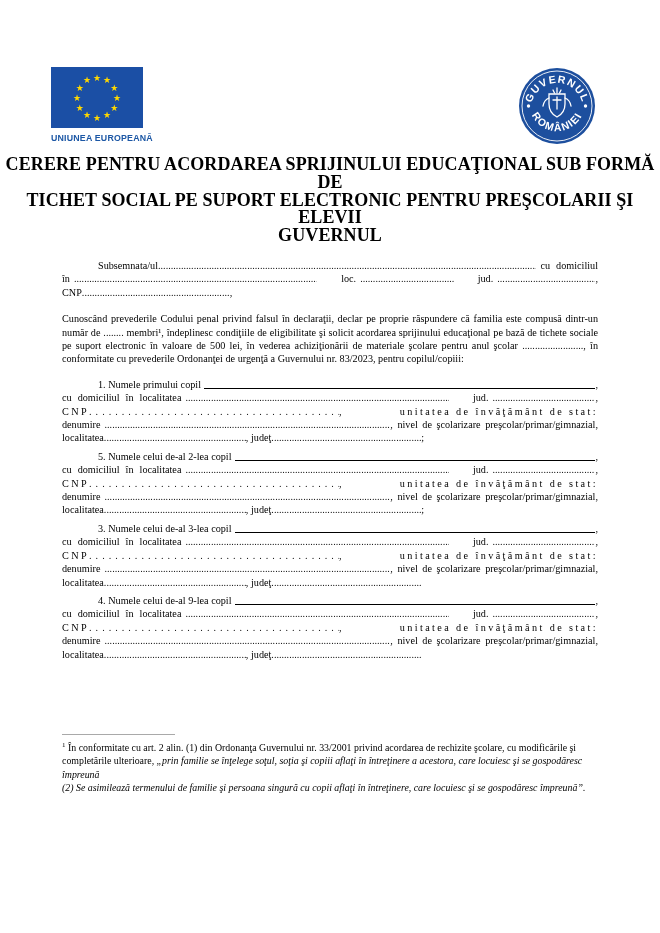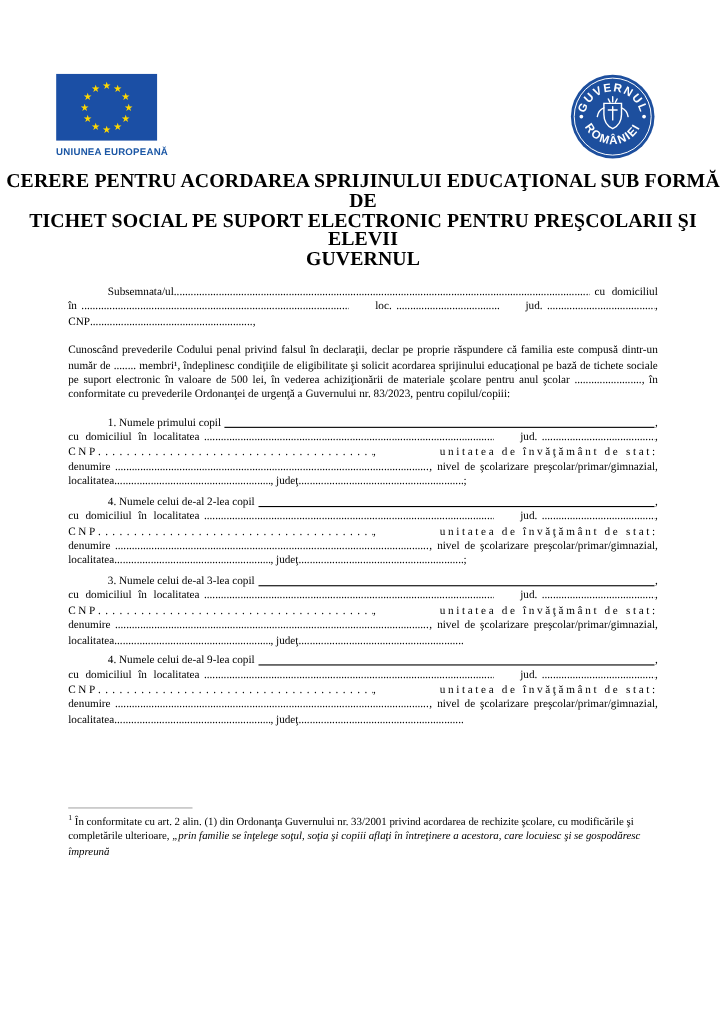--- a/index.html
+++ b/index.html
@@ -156,21 +156,21 @@
         <span class="fxd w142">..........................................................................................................................................................................................................................</span>
         <span>, judeţ</span>
         <span class="fxd w150">..........................................................................................................................................................................................................................</span>
         <span>;</span>
       </div>
     </div>
 
     <div class="child">
       <div class="fline">
         <span class="indent"></span>
-        <span>4. Numele celui de-al 2-lea copil</span>
+        <span>5. Numele celui de-al 2-lea copil</span>
         <span class="ufill"></span>
         <span>,</span>
       </div>
       <div class="fline">
         <span class="ws mr4">cu domiciliul în localitatea</span>
         <span class="fill">..........................................................................................................................................................................................................................</span>
         <span class="mh4">jud.</span>
         <span class="fxd w103">..........................................................................................................................................................................................................................</span>
         <span>,</span>
       </div>
@@ -259,16 +259,17 @@
         <span>, judeţ</span>
         <span class="fxd w150">..........................................................................................................................................................................................................................</span>
         <span></span>
       </div>
     </div>
 
 
     <div class="fnrule"></div>
     <div class="fn">
       <div><sup>1</sup><span> În conformitate cu art. 2 alin. (1) din Ordonanţa Guvernului nr. 33/2001 privind acordarea de rechizite şcolare, cu modificările şi completările ulterioare, </span><span class="it">„prin familie se înţelege soţul, soţia şi copiii aflaţi în întreţinere a acestora, care locuiesc şi se gospodăresc împreună</span></div>
+      <div class="it">(2) Se asimilează termenului de familie şi persoana singură cu copii aflaţi în întreţinere, care locuiesc şi se gospodăresc împreună”.</div>
     </div>
 
   </div>
 </div>
 
 </body></html>

